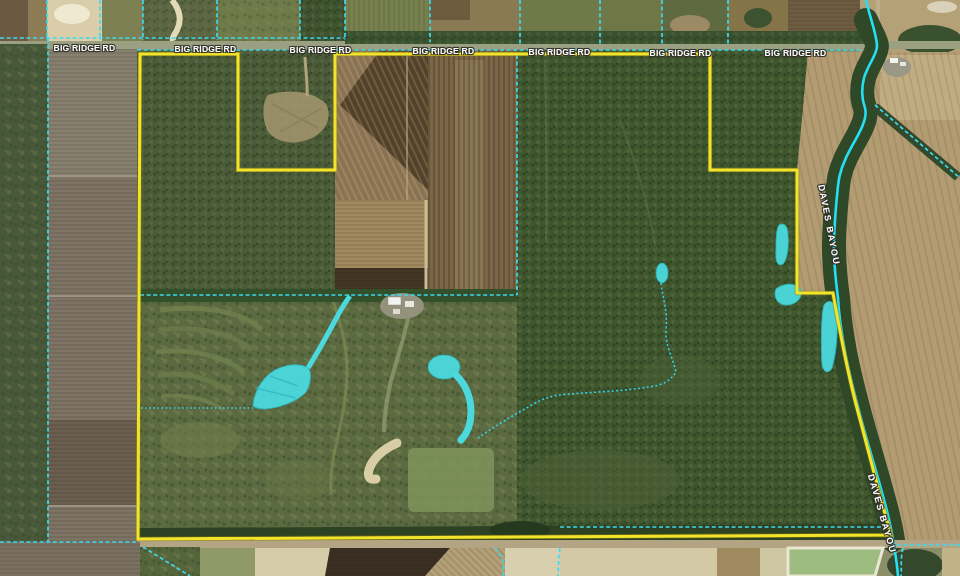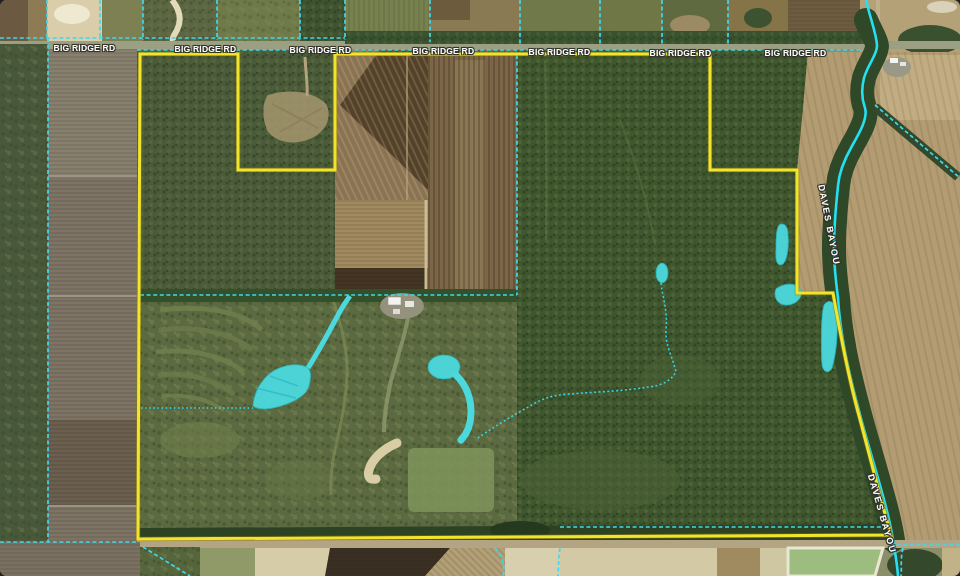--- a/index.html
+++ b/index.html
@@ -1,17 +1,17 @@
 <!DOCTYPE html>
 <html><head>
 <meta charset="utf-8">
 <style>
   html,body{margin:0;padding:0;background:#222;}
   .viewport{position:relative;width:960px;height:576px;overflow:hidden;
-    font-family:"Liberation Sans",sans-serif;border-radius:7px;}
+    font-family:"Liberation Sans",sans-serif;}
   .viewport svg{position:absolute;left:0;top:0;}
   .map-label{position:absolute;color:#ffffff;font-weight:bold;font-size:9px;
     letter-spacing:0.2px;white-space:nowrap;
     text-shadow:-1px -1px 0 #33332a,1px -1px 0 #33332a,-1px 1px 0 #33332a,
                  1px 1px 0 #33332a,0 0 2px #000;
     transform-origin:center;user-select:none;}
   .road-label{transform:scaleX(0.95);}
   .bayou-label{letter-spacing:1.6px;font-size:9px;}
   .bayou-1{transform:rotate(79deg);}
   .bayou-2{transform:rotate(74deg);}

